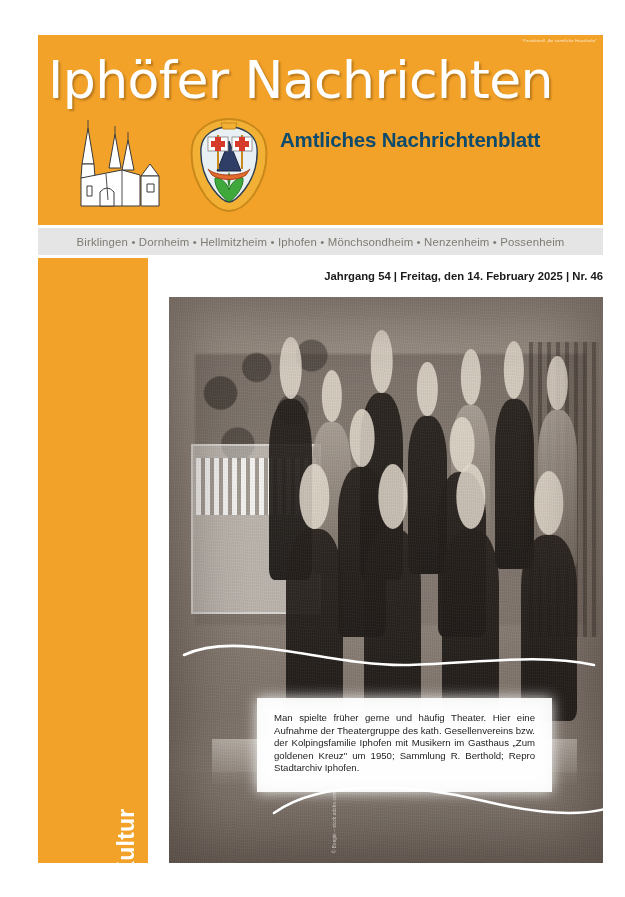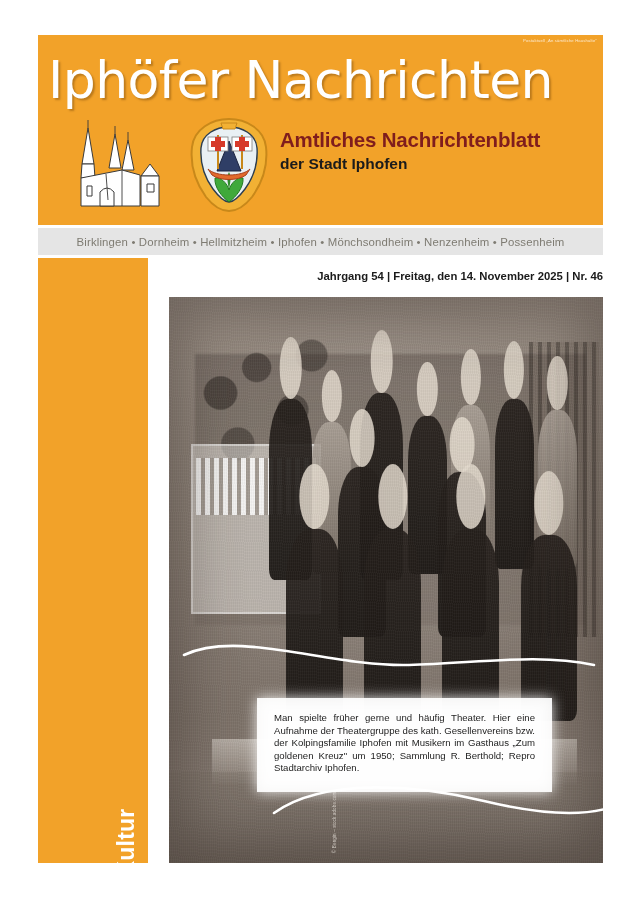--- a/index.html
+++ b/index.html
@@ -77,21 +77,21 @@
   .subhead-wrap {
     position: absolute;
     left: 242px;
     top: 93px;
     width: 310px;
   }
   .subhead-main {
     font-size: 20.5px;
     line-height: 24px;
     font-weight: bold;
-    color: #7f1d1d;
+    color: #0c4a6e;
     letter-spacing: -0.2px;
     white-space: nowrap;
     font-family: "Liberation Sans", sans-serif;
   }
   .subhead-sub {
     font-size: 15.5px;
     line-height: 20px;
     font-weight: bold;
     color: #1b1b1b;
     margin-top: 2px;
@@ -378,34 +378,33 @@
         <line x1="54" y1="18" x2="54" y2="52" stroke="#C8881A" stroke-width="2"></line>
         <rect x="44" y="20" width="20" height="14" fill="#ffffff" stroke="#7d7d7d" stroke-width="0.8"></rect>
         <path d="M51,20 h6 v4 h4 v6 h-4 v4 h-6 v-4 h-4 v-6 h4 z" fill="#D63A2A"></path>
       </g>
 
       <path d="M33,6 h16 l-2,6 h-12 z" fill="#F2B134" stroke="#C8881A" stroke-width="1"></path>
     </svg>
 
     <div class="subhead-wrap">
       <div class="subhead-main">Amtliches Nachrichtenblatt</div>
-      <div class="subhead-sub">der Stadt Iphofen</div>
     </div>
   </div>
 
   <div class="village-band">
     <div class="villages">Birklingen • Dornheim • Hellmitzheim • Iphofen • Mönchsondheim • Nenzenheim • Possenheim</div>
   </div>
 
   <div class="sidebar">
 
     <div class="vtext vtext-slogan">Eine Weinstadt mit Kultur</div>
   </div>
 
-  <div class="edition-line">Jahrgang 54 | Freitag, den 14. November 2025 | Nr. 46</div>
+  <div class="edition-line">Jahrgang 54 | Freitag, den 14. February 2025 | Nr. 46</div>
 
   <div class="photo-frame">
     <div class="photo-bg"></div>
 
     <div class="scene">
       <div class="stage-backdrop"></div>
       <div class="curtain"></div>
       <div class="foliage"></div>
       <div class="plant-rack"></div>
       <div class="bench"></div>

